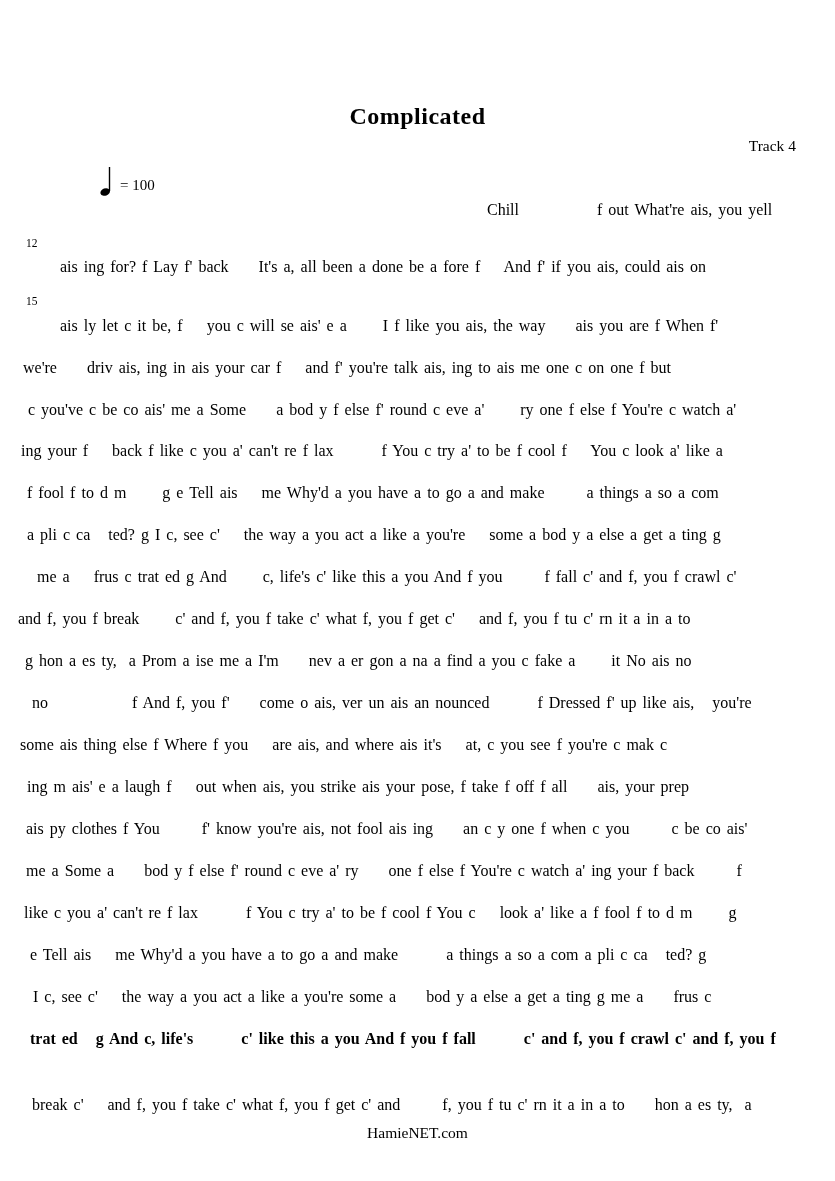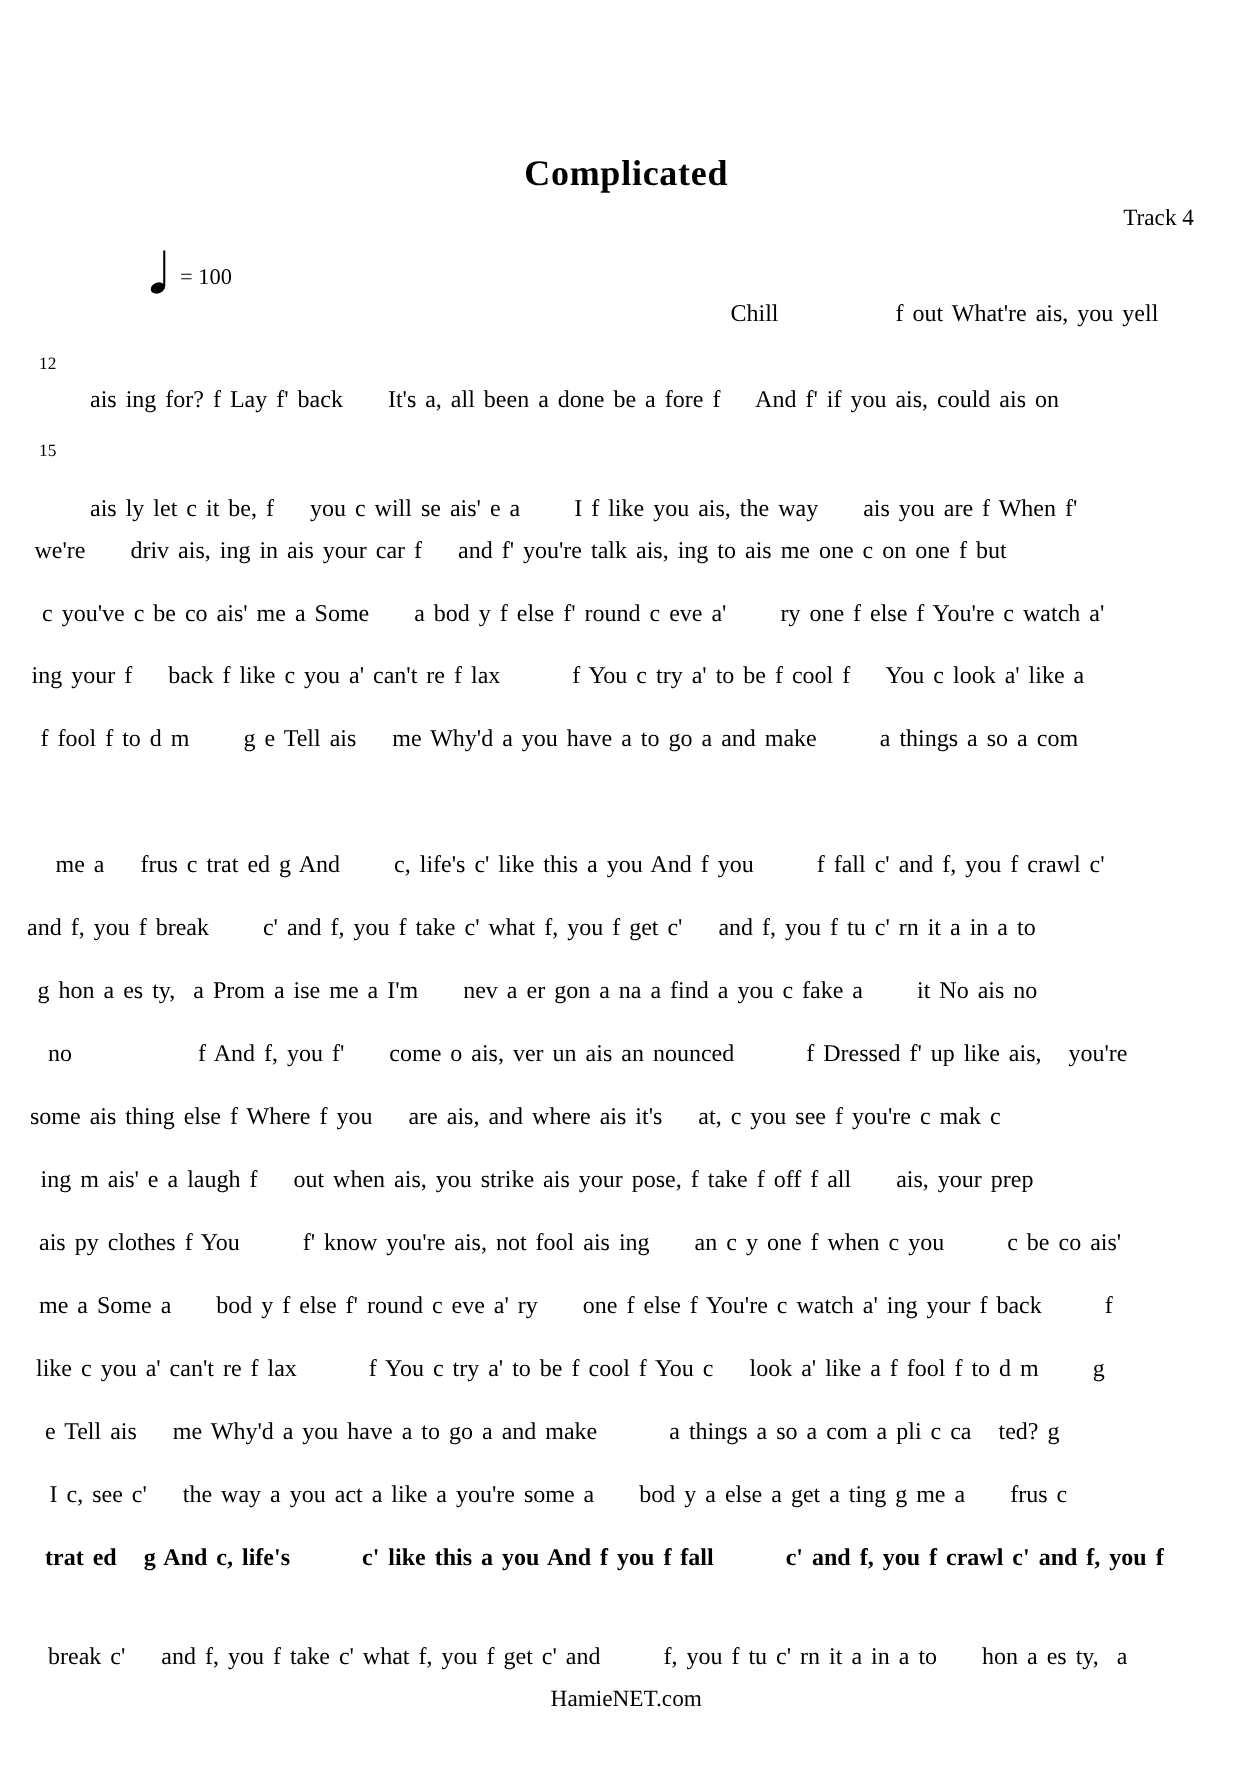--- a/index.html
+++ b/index.html
@@ -85,25 +85,26 @@
   </div>
 
   <div class="lyrics-line" style="top:200px; left:487px;">Chill             f out What're ais, you yell</div>
 
   <div class="measure-number" style="top:237px; left:26px;">12</div>
 
   <div class="lyrics-line" style="top:257px; left:60px;">ais ing for? f Lay f' back     It's a, all been a done be a fore f    And f' if you ais, could ais on</div>
 
   <div class="measure-number" style="top:295px; left:26px;">15</div>
 
-  <div class="lyrics-line" style="top:316px; left:60px;margin-top:14px;">ais ly let c it be, f    you c will se ais' e a      I f like you ais, the way     ais you are f When f'</div>
+  <div class="lyrics-line" style="top:316px; left:60px;">ais ly let c it be, f    you c will se ais' e a      I f like you ais, the way     ais you are f When f'</div>
   <div class="lyrics-line" style="top:358px; left:23px;">we're     driv ais, ing in ais your car f    and f' you're talk ais, ing to ais me one c on one f but</div>
   <div class="lyrics-line" style="top:400px; left:28px;">c you've c be co ais' me a Some     a bod y f else f' round c eve a'      ry one f else f You're c watch a'</div>
   <div class="lyrics-line" style="top:441px; left:21px;">ing your f    back f like c you a' can't re f lax        f You c try a' to be f cool f    You c look a' like a</div>
   <div class="lyrics-line" style="top:483px; left:27px;">f fool f to d m      g e Tell ais    me Why'd a you have a to go a and make       a things a so a com</div>
+  <div class="lyrics-line" style="top:525px; left:27px;">a pli c ca   ted? g I c, see c'    the way a you act a like a you're    some a bod y a else a get a ting g</div>
   <div class="lyrics-line" style="top:567px; left:37px;text-align:center;">me a    frus c trat ed g And      c, life's c' like this a you And f you       f fall c' and f, you f crawl c'</div>
   <div class="lyrics-line" style="top:609px; left:18px;">and f, you f break      c' and f, you f take c' what f, you f get c'    and f, you f tu c' rn it a in a to</div>
   <div class="lyrics-line" style="top:651px; left:25px;">g hon a es ty,  a Prom a ise me a I'm     nev a er gon a na a find a you c fake a      it No ais no</div>
   <div class="lyrics-line" style="top:693px; left:32px;">no              f And f, you f'     come o ais, ver un ais an nounced        f Dressed f' up like ais,   you're</div>
   <div class="lyrics-line" style="top:735px; left:20px;">some ais thing else f Where f you    are ais, and where ais it's    at, c you see f you're c mak c</div>
   <div class="lyrics-line" style="top:777px; left:27px;">ing m ais' e a laugh f    out when ais, you strike ais your pose, f take f off f all     ais, your prep</div>
   <div class="lyrics-line" style="top:819px; left:26px;">ais py clothes f You       f' know you're ais, not fool ais ing     an c y one f when c you       c be co ais'</div>
   <div class="lyrics-line" style="top:861px; left:26px;">me a Some a     bod y f else f' round c eve a' ry     one f else f You're c watch a' ing your f back       f</div>
   <div class="lyrics-line" style="top:903px; left:24px;">like c you a' can't re f lax        f You c try a' to be f cool f You c    look a' like a f fool f to d m      g</div>
   <div class="lyrics-line" style="top:945px; left:30px;">e Tell ais    me Why'd a you have a to go a and make        a things a so a com a pli c ca   ted? g</div>

